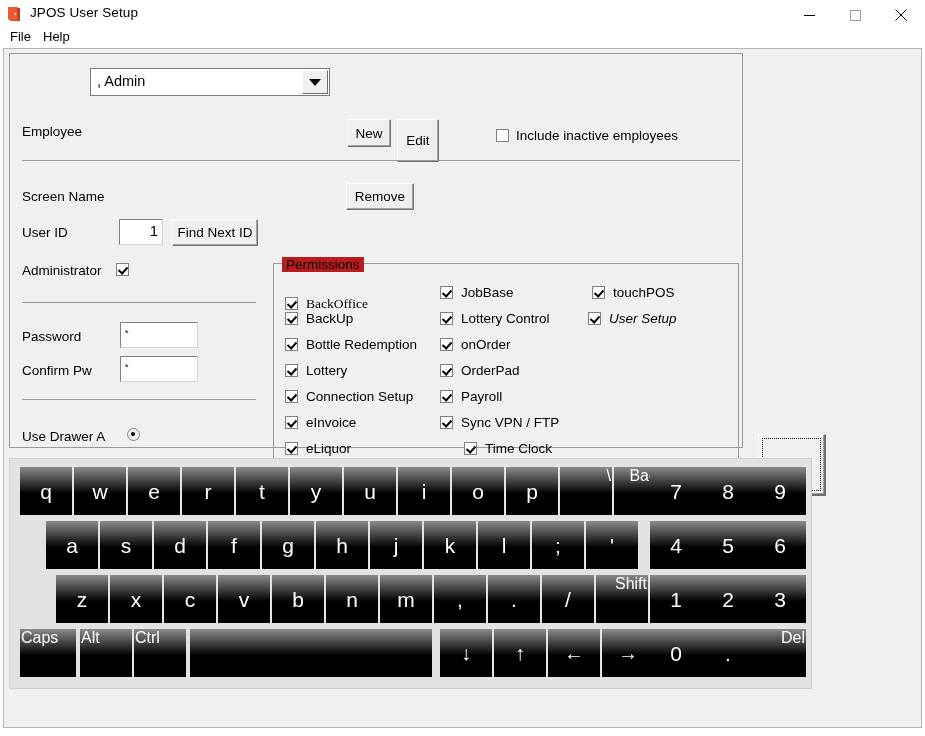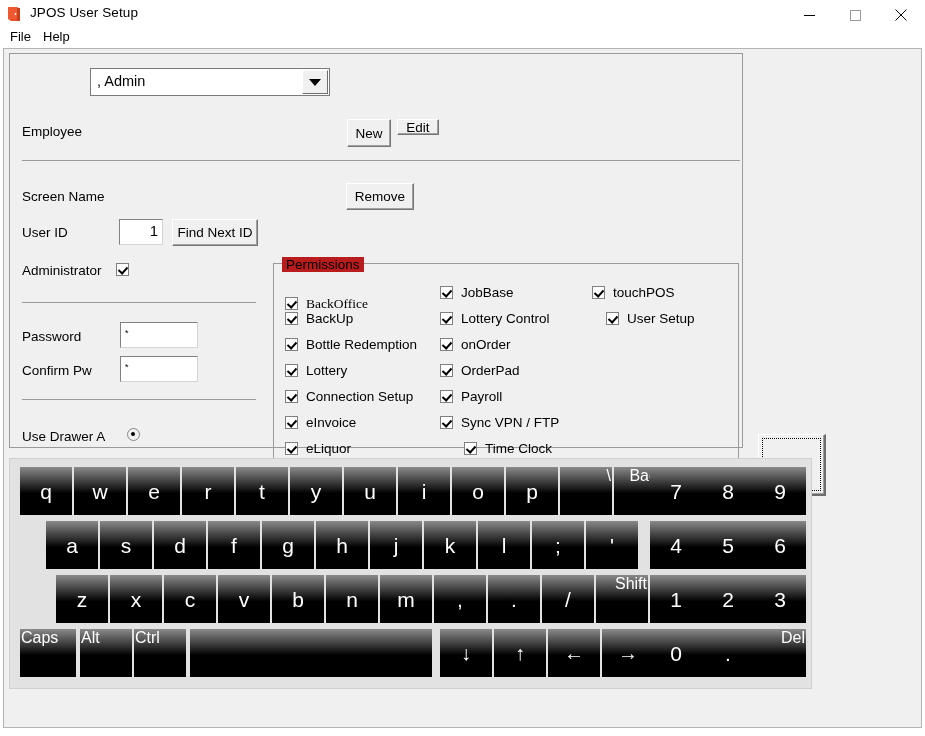--- a/index.html
+++ b/index.html
@@ -84,21 +84,21 @@
   .btn {
     position:absolute; background:#f0f0f0;
     border-top:1px solid #ffffff; border-left:1px solid #ffffff;
     border-right:1px solid #767676; border-bottom:1px solid #767676;
     box-shadow: inset -1px -1px 0 #a0a0a0;
     display:flex; align-items:center; justify-content:center;
     font-size:13.5px; color:#000; cursor:default; white-space:nowrap;
   }
 
   #btn-new  { left:337px; top:65px; width:44px; height:28px; }
-  #btn-edit { left:387px; top:65px; width:42px; height:16px; }
+  #btn-edit { left:387px; top:65px; width:42px; height:43px; }
 
   #inc-inactive-row { position:absolute; left:486px; top:74px; }
   .chk {
     display:inline-block; width:13px; height:13px; background:#fff;
     border:1px solid #7f7f7f; vertical-align:-2px; position:relative;
   }
   .chk.checked::after {
     content:""; position:absolute; left:3px; top:1px;
     width:4px; height:7px; border:solid #000; border-width:0 2px 2px 0;
     transform:rotate(42deg);
@@ -231,20 +231,23 @@
     <div class="lbl" style="left:12px; top:70px;">Employee</div>
     <div id="employee-combo">
       <div id="employee-value">, Admin</div>
       <div id="employee-arrow-box">
           <div class="tri-down"></div>
         </div>
     </div>
     <div class="btn" id="btn-new">New</div>
     <div class="btn" id="btn-edit">Edit</div>
 
+    <div id="inc-inactive-row">
+      <span class="chk"></span><span id="inc-inactive-label">Include inactive employees</span>
+    </div>
 
     <div class="hrule" style="left:12px; top:106px; width:718px;"></div>
 
     <div class="lbl" style="left:12px; top:135px;">Screen Name</div>
     <div class="btn" id="btn-remove">Remove</div>
 
     <div class="lbl" style="left:12px; top:171px;">User ID</div>
     <div class="tf" id="userid-field">1</div>
     <div class="btn" id="btn-findnext">Find Next ID</div>
 
@@ -277,21 +280,21 @@
       <div class="perm" style="left: 275px; top: 413px;"><span class="chk checked"></span><span class="lbltxt">inVisor/RF Terminal</span></div>
       <div class="perm" style="left: 430px; top: 231px;"><span class="chk checked"></span><span class="lbltxt">JobBase</span></div>
       <div class="perm" style="left: 430px; top: 257px;"><span class="chk checked"></span><span class="lbltxt">Lottery Control</span></div>
       <div class="perm" style="left: 430px; top: 283px;"><span class="chk checked"></span><span class="lbltxt">onOrder</span></div>
       <div class="perm" style="left: 430px; top: 309px;"><span class="chk checked"></span><span class="lbltxt">OrderPad</span></div>
       <div class="perm" style="left: 430px; top: 335px;"><span class="chk checked"></span><span class="lbltxt">Payroll</span></div>
       <div class="perm" style="left: 430px; top: 361px;"><span class="chk checked"></span><span class="lbltxt">Sync VPN / FTP</span></div>
       <div class="perm" style="left: 454px; top: 387px;"><span class="chk checked"></span><span class="lbltxt">Time Clock</span></div>
       <div class="perm" style="left: 430px; top: 413px;"><span class="chk checked"></span><span class="lbltxt">Time Clock Report</span></div>
       <div class="perm" style="left: 582px; top: 231px;"><span class="chk checked"></span><span class="lbltxt">touchPOS</span></div>
-      <div class="perm" style="left: 596px; top: 257px;"><span class="chk checked"></span><span class="lbltxt">User Setup</span></div>
+      <div class="perm" style="left: 578px; top: 257px; font-style: italic;"><span class="chk checked"></span><span class="lbltxt">User Setup</span></div>
     </div>
 
   <div class="btn" id="btn-save">
     <span>Save</span>
     <div id="save-focus"></div>
   </div>
 
   <div id="keyboard-panel">
       <div class="key" style="left: 10px; top: 8px; width: 52px; height: 48px;">q</div>
       <div class="key" style="left: 64px; top: 8px; width: 52px; height: 48px;">w</div>

